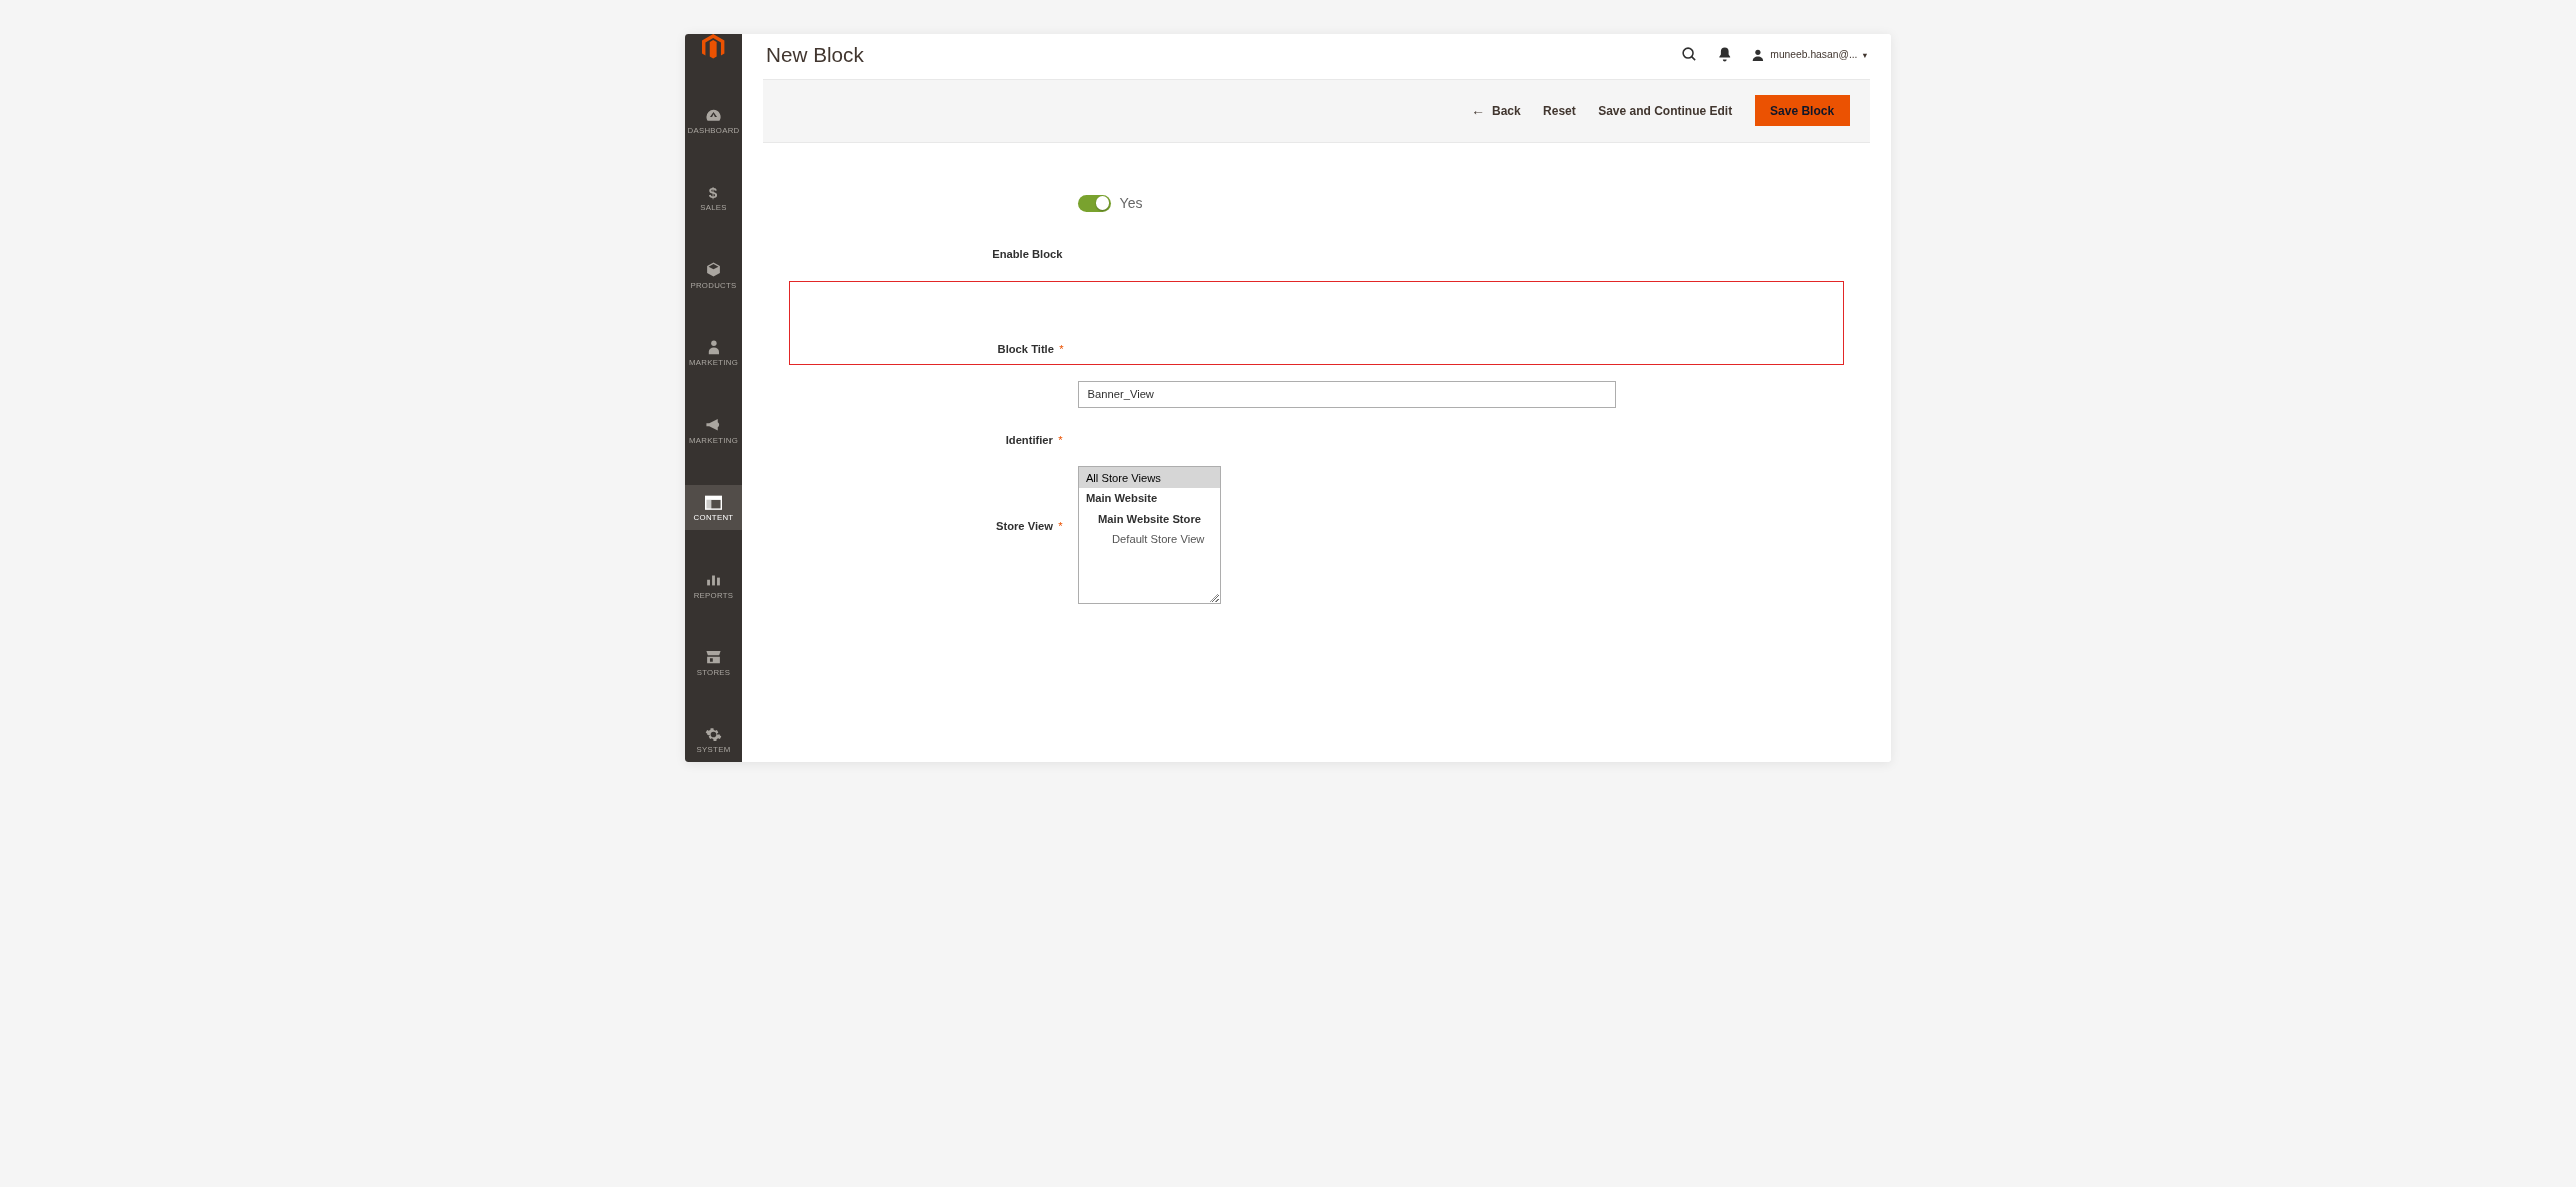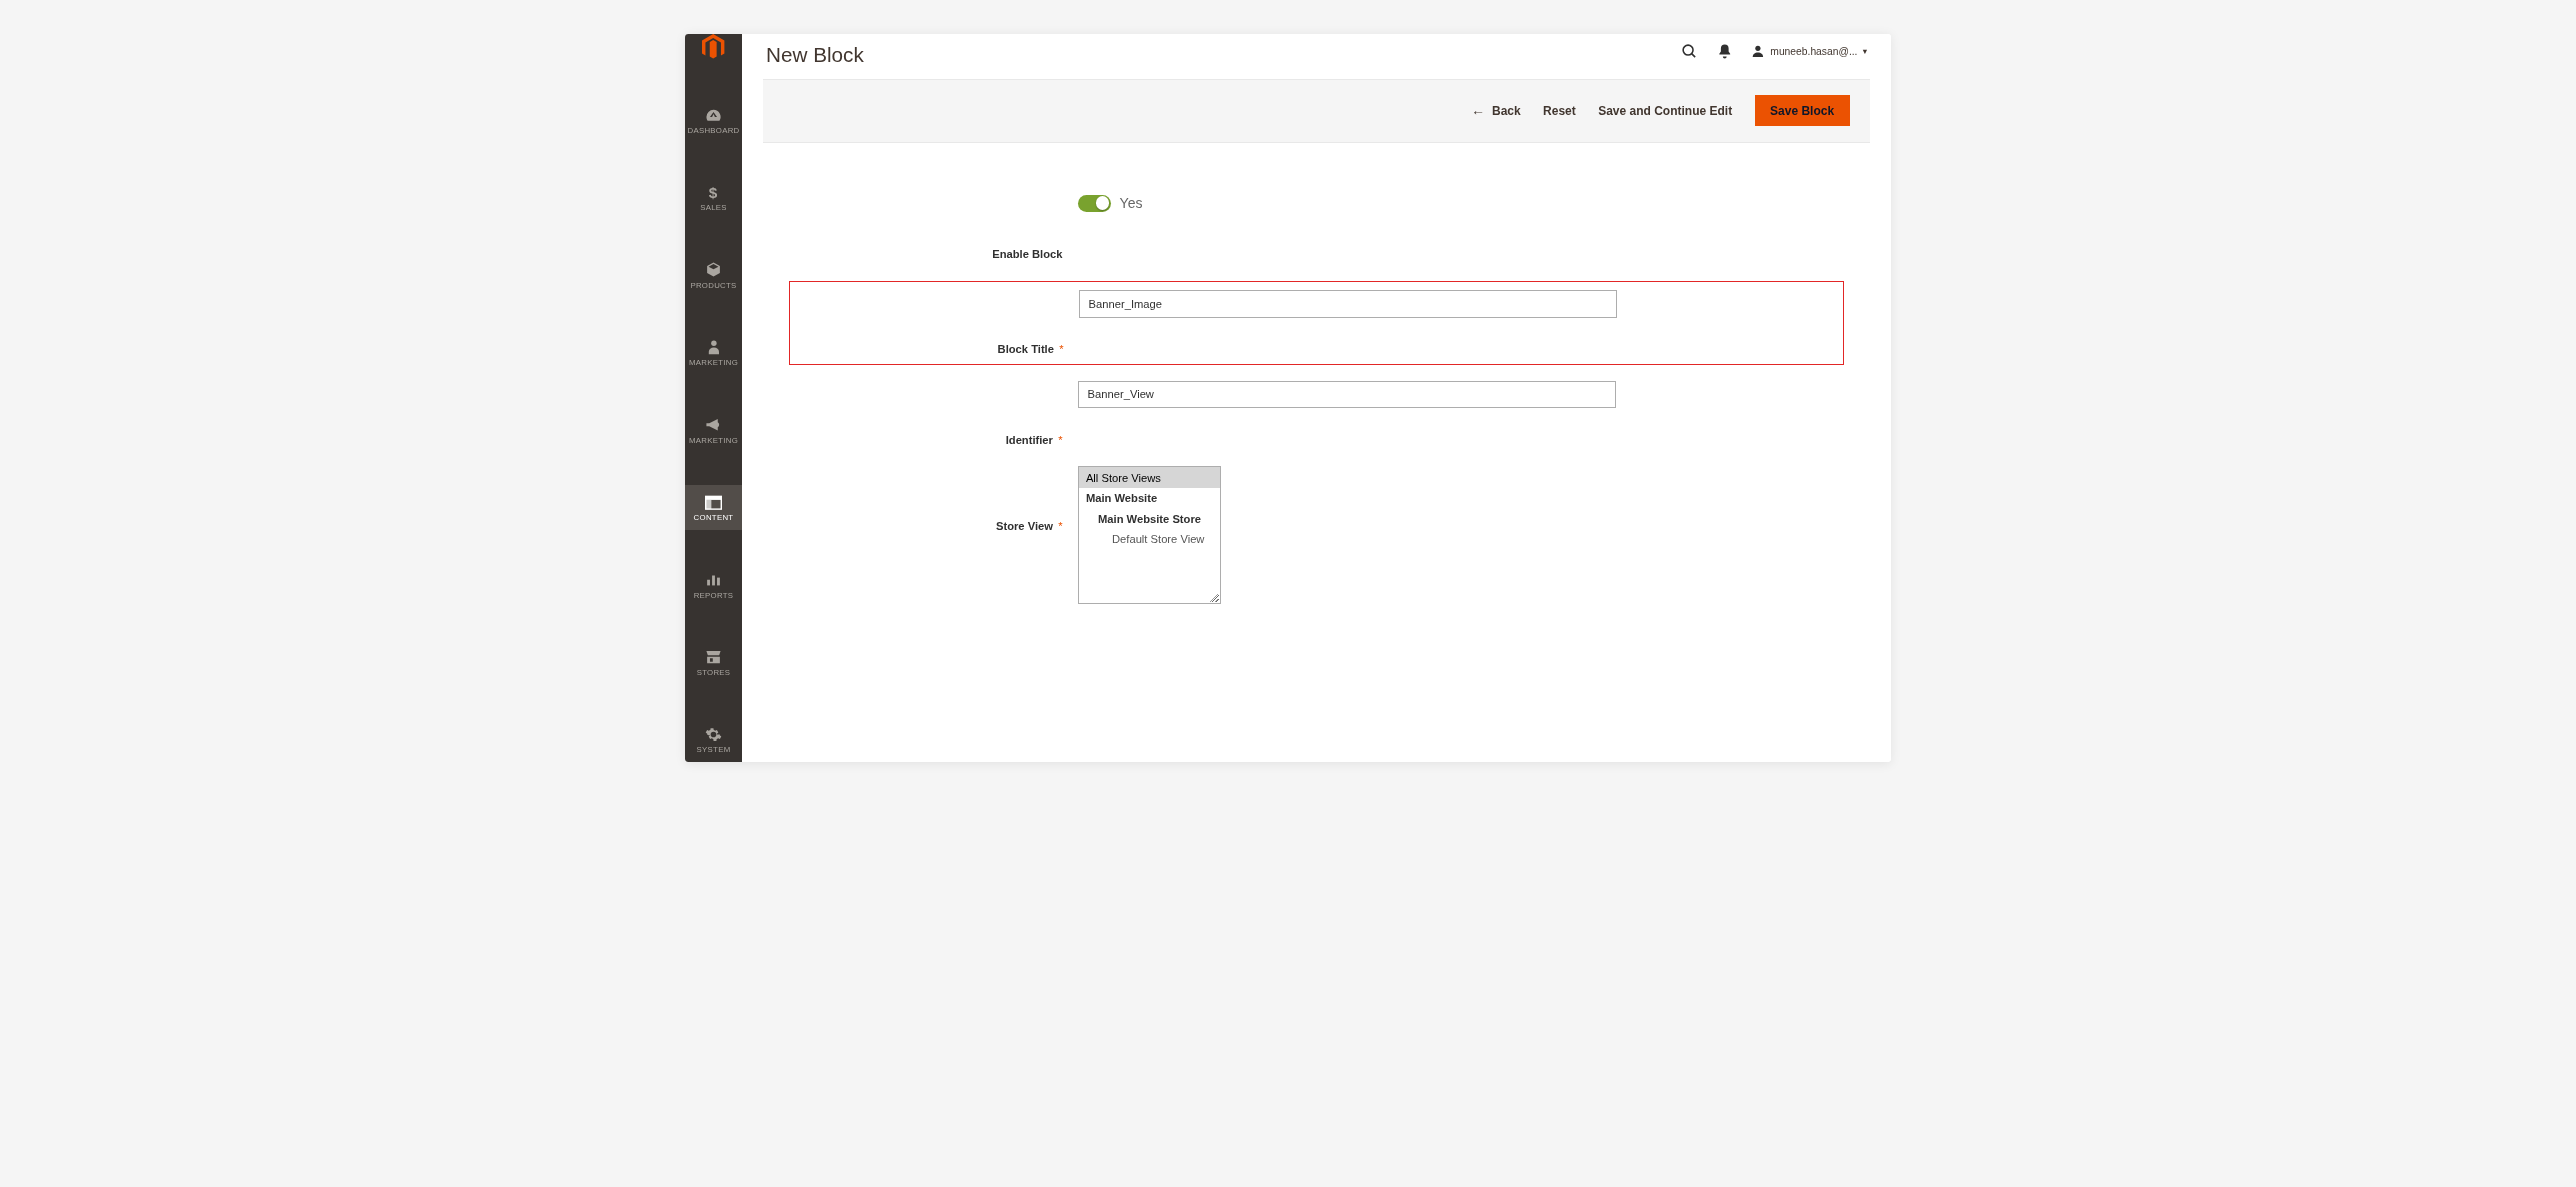--- a/index.html
+++ b/index.html
@@ -67,21 +67,21 @@
   
   .main {
     flex: 1;
     background: #ffffff;
     display: flex;
     flex-direction: column;
     min-width: 0;
   }
   .topbar {
     display: flex;
-    align-items: flex-start;
+    align-items: center;
     padding: 8.6px 24px 12px 24px;
   }
   .page-title {
     font-size: 20.7px;
     font-weight: 400;
     color: #41362f;
     flex: 1;
   }
   .topbar-icons {
     display: flex;
@@ -377,23 +377,20 @@
           </div>
           <span class="toggle-text">Yes</span>
         </div>
       </div>
 
       <div class="form-row highlight">
         <div class="form-label-col">
           <span class="form-label">Block Title</span>
           <span class="req-star">*</span>
         </div>
-        <div class="form-field-col">
-          <input class="text-input" type="text" value="Banner_Image" style="">
-        </div>
       </div>
 
       <div class="form-row">
         <div class="form-label-col">
           <span class="form-label">Identifier</span>
           <span class="req-star">*</span>
         </div>
         <div class="form-field-col">
           <input class="text-input" type="text" value="Banner_View" style="">
         </div>

